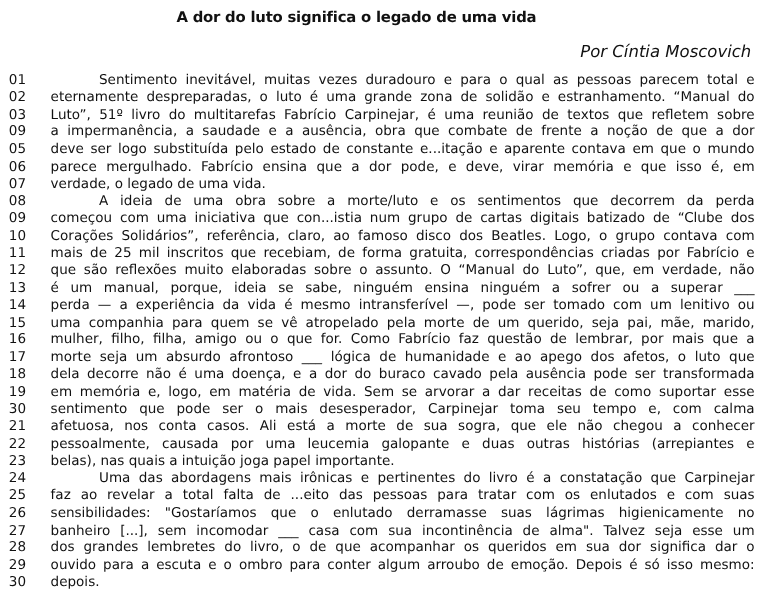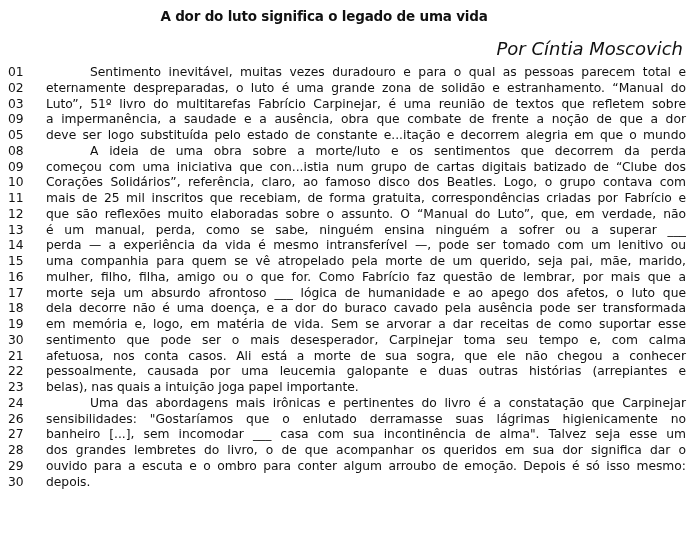--- a/index.html
+++ b/index.html
@@ -1,18 +1,18 @@
 <!DOCTYPE html>
 <html><head>
 <meta charset="utf-8">
 <style>
   html, body { margin:0; padding:0; background:#ffffff; }
   body { width:699px; height:544px; position:relative; overflow:hidden; font-family:"DejaVu Sans", "Liberation Sans", sans-serif; color:#111; }
   .title { position:absolute; left:0; top:8px; width:648px; text-align:center; font-weight:bold; font-size:13.5px; letter-spacing:-0.2px; }
-  .author { position:absolute; right:16px; top:38px; font-style:italic; font-size:18px; }
+  .author { position:absolute; right:16px; top:38px; font-style:italic; font-size:15px; }
   .lines { position:absolute; left:0; top:65px; width:699px; }
   .line { position:relative; height:15.75px; line-height:15.75px; font-size:12.3px; white-space:nowrap; }
   .num { position:absolute; left:8px; top:0; width:30px; }
   .txt { position:absolute; left:46px; top:0; width:640px; }
   .txt.just { text-align:justify; text-align-last:justify; }
   .txt.indent { padding-left:44px; width:596px; }
 </style>
 </head>
 <body>
 
@@ -31,21 +31,29 @@
     <div class="line">
       <span class="num">03</span>
       <span class="txt just">Luto”, 51º livro do multitarefas Fabrício Carpinejar, é uma reunião de textos que refletem sobre</span>
     </div>
     <div class="line">
       <span class="num">09</span>
       <span class="txt just">a impermanência, a saudade e a ausência, obra que combate de frente a noção de que a dor</span>
     </div>
     <div class="line">
       <span class="num">05</span>
-      <span class="txt just">deve ser logo substituída pelo estado de constante e...itação e decorrem alegria em que o mundo</span>
+      <span class="txt just">deve ser logo substituída pelo estado de constante e...itação e aparente contava em que o mundo</span>
+    </div>
+    <div class="line">
+      <span class="num">06</span>
+      <span class="txt just">parece mergulhado. Fabrício ensina que a dor pode, e deve, virar memória e que isso é, em</span>
+    </div>
+    <div class="line">
+      <span class="num">07</span>
+      <span class="txt">verdade, o legado de uma vida.</span>
     </div>
     <div class="line">
       <span class="num">08</span>
       <span class="txt just indent">A ideia de uma obra sobre a morte/luto e os sentimentos que decorrem da perda</span>
     </div>
     <div class="line">
       <span class="num">09</span>
       <span class="txt just">começou com uma iniciativa que con...istia num grupo de cartas digitais batizado de “Clube dos</span>
     </div>
     <div class="line">
@@ -55,21 +63,21 @@
     <div class="line">
       <span class="num">11</span>
       <span class="txt just">mais de 25 mil inscritos que recebiam, de forma gratuita, correspondências criadas por Fabrício e</span>
     </div>
     <div class="line">
       <span class="num">12</span>
       <span class="txt just">que são reflexões muito elaboradas sobre o assunto. O “Manual do Luto”, que, em verdade, não</span>
     </div>
     <div class="line">
       <span class="num">13</span>
-      <span class="txt just">é um manual, perda, como se sabe, ninguém ensina ninguém a sofrer ou a superar ___</span>
+      <span class="txt just">é um manual, porque, ideia se sabe, ninguém ensina ninguém a sofrer ou a superar ___</span>
     </div>
     <div class="line">
       <span class="num">14</span>
       <span class="txt just">perda — a experiência da vida é mesmo intransferível —, pode ser tomado com um lenitivo ou</span>
     </div>
     <div class="line">
       <span class="num">15</span>
       <span class="txt just">uma companhia para quem se vê atropelado pela morte de um querido, seja pai, mãe, marido,</span>
     </div>
     <div class="line">
@@ -102,20 +110,24 @@
     </div>
     <div class="line">
       <span class="num">23</span>
       <span class="txt">belas), nas quais a intuição joga papel importante.</span>
     </div>
     <div class="line">
       <span class="num">24</span>
       <span class="txt just indent">Uma das abordagens mais irônicas e pertinentes do livro é a constatação que Carpinejar</span>
     </div>
     <div class="line">
+      <span class="num">25</span>
+      <span class="txt just">faz ao revelar a total falta de ...eito das pessoas para tratar com os enlutados e com suas</span>
+    </div>
+    <div class="line">
       <span class="num">26</span>
       <span class="txt just">sensibilidades: "Gostaríamos que o enlutado derramasse suas lágrimas higienicamente no</span>
     </div>
     <div class="line">
       <span class="num">27</span>
       <span class="txt just">banheiro [...], sem incomodar ___ casa com sua incontinência de alma". Talvez seja esse um</span>
     </div>
     <div class="line">
       <span class="num">28</span>
       <span class="txt just">dos grandes lembretes do livro, o de que acompanhar os queridos em sua dor significa dar o</span>

